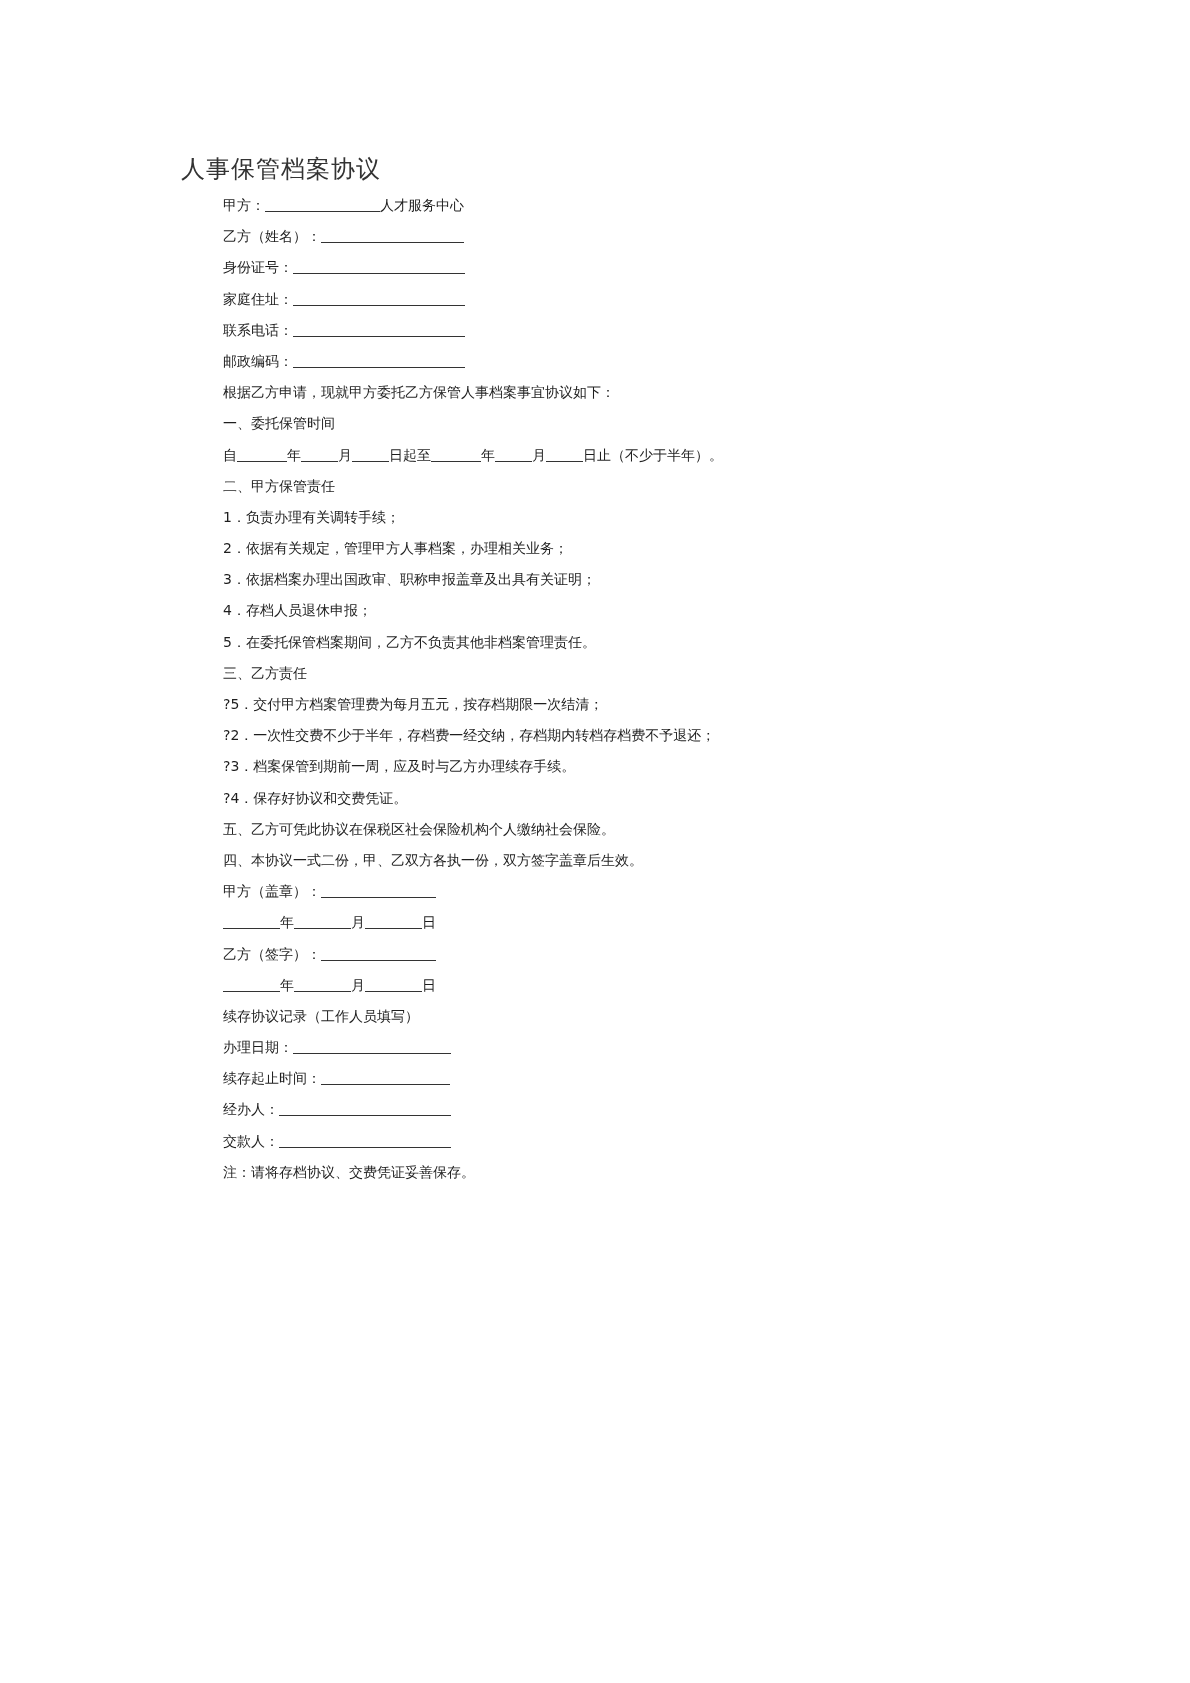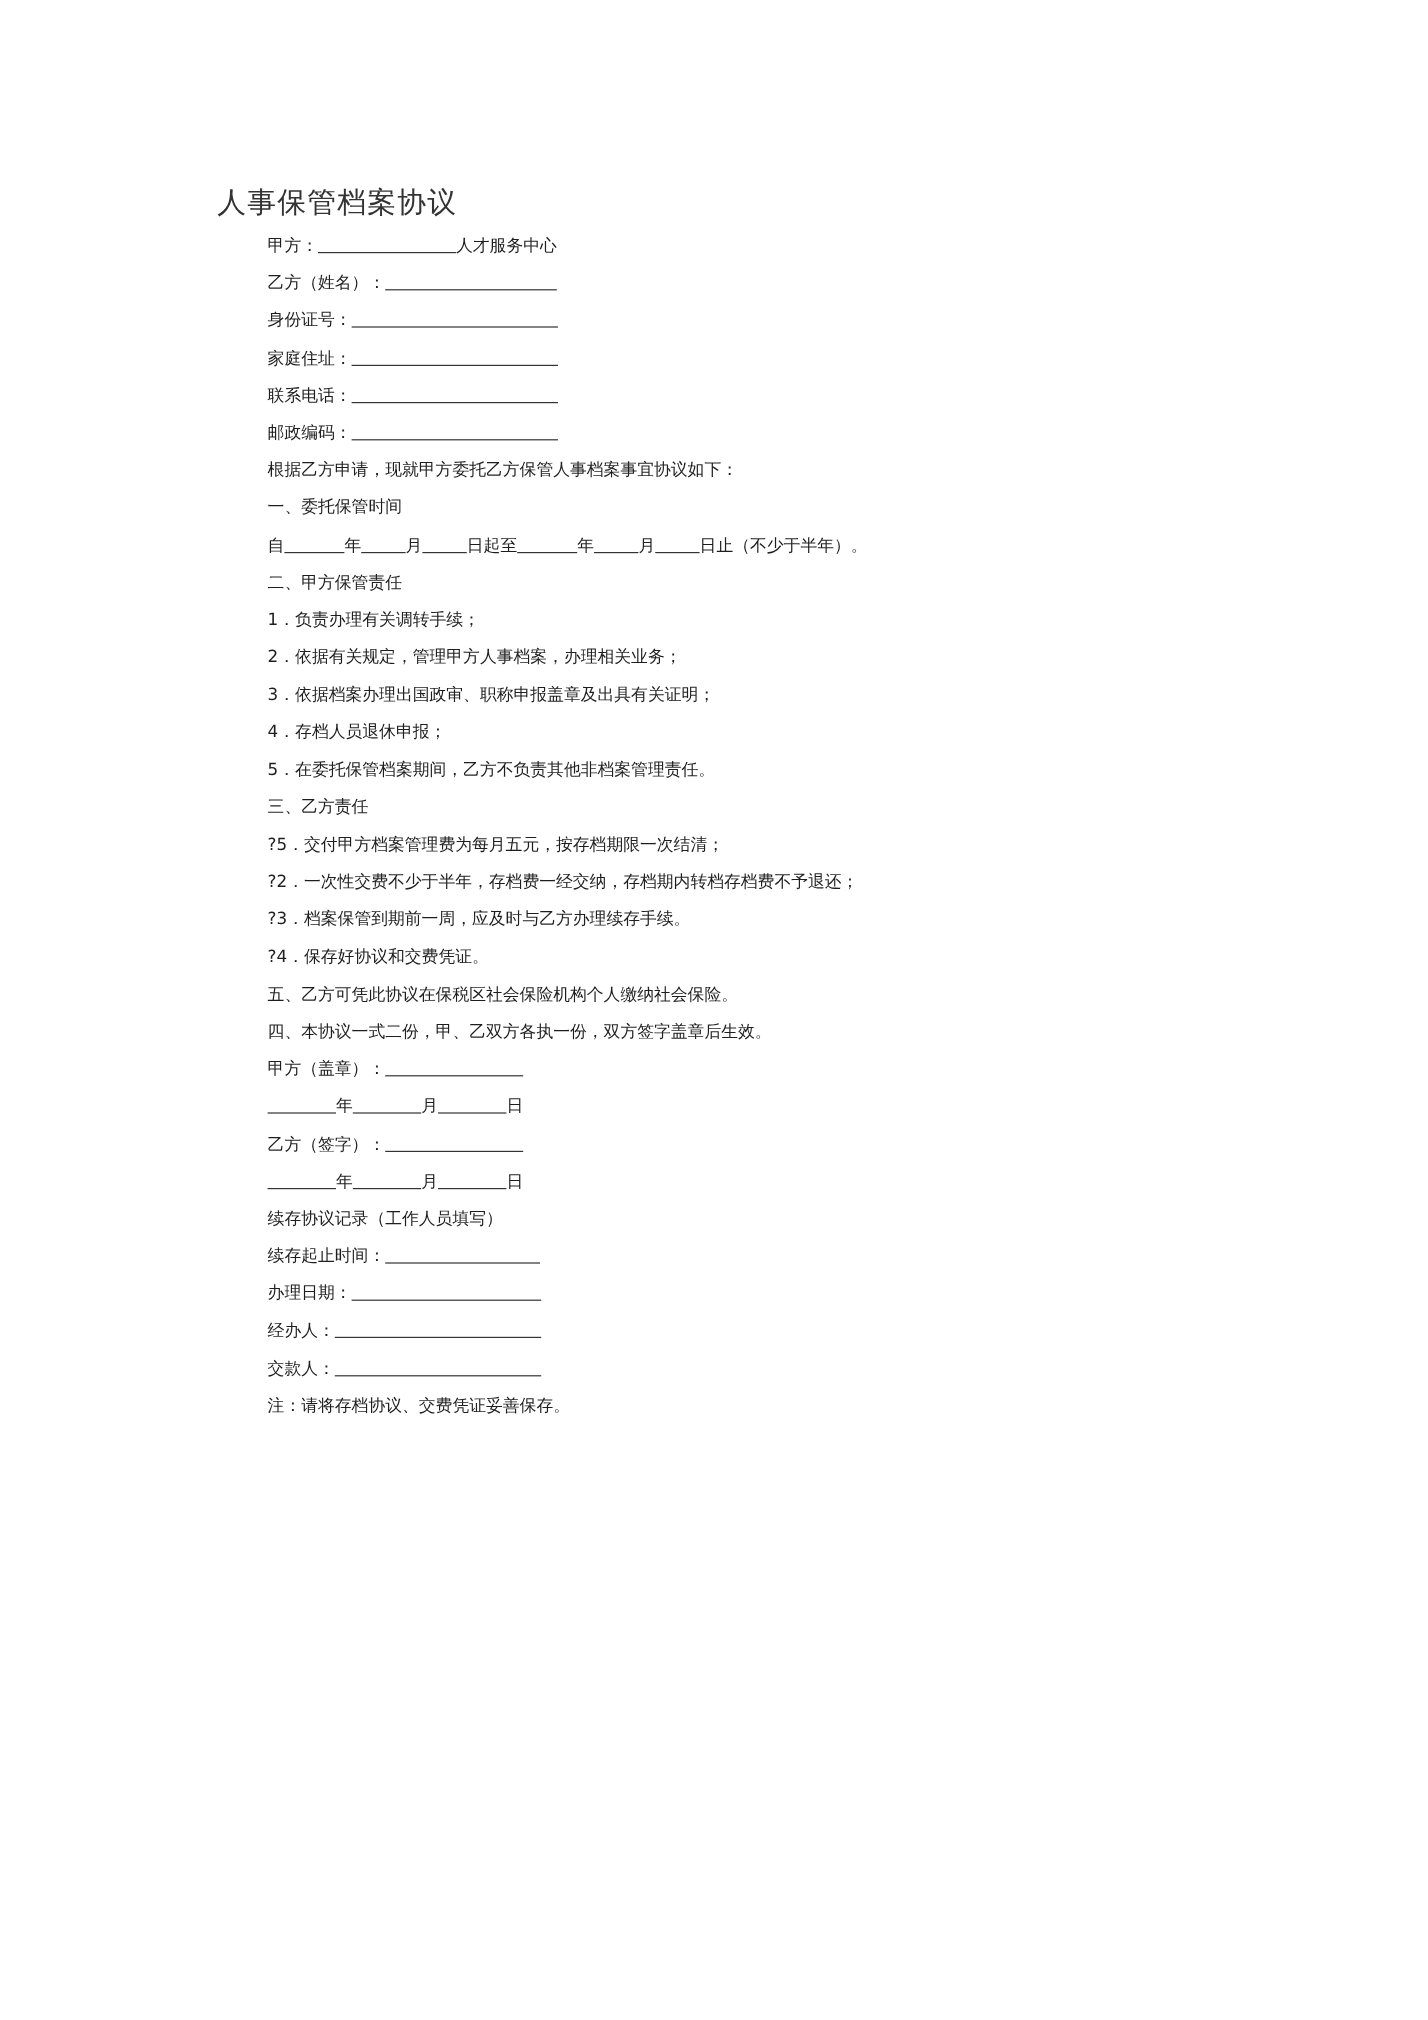--- a/index.html
+++ b/index.html
@@ -38,19 +38,19 @@
       <div class="line"><span>?2．一次性交费不少于半年，存档费一经交纳，存档期内转档存档费不予退还；</span></div>
       <div class="line"><span>?3．档案保管到期前一周，应及时与乙方办理续存手续。</span></div>
       <div class="line"><span>?4．保存好协议和交费凭证。</span></div>
       <div class="line"><span>五、乙方可凭此协议在保税区社会保险机构个人缴纳社会保险。</span></div>
       <div class="line"><span>四、本协议一式二份，甲、乙双方各执一份，双方签字盖章后生效。</span></div>
       <div class="line"><span>甲方（盖章）：</span><span class="blank" style="width: 115px;"></span></div>
       <div class="line"><span class="blank" style="width: 57px;"></span><span>年</span><span class="blank" style="width: 57px;"></span><span>月</span><span class="blank" style="width: 57px;"></span><span>日</span></div>
       <div class="line"><span>乙方（签字）：</span><span class="blank" style="width: 115px;"></span></div>
       <div class="line"><span class="blank" style="width: 57px;"></span><span>年</span><span class="blank" style="width: 57px;"></span><span>月</span><span class="blank" style="width: 57px;"></span><span>日</span></div>
       <div class="line"><span>续存协议记录（工作人员填写）</span></div>
+      <div class="line"><span>办理日期：</span><span class="blank" style="width: 158px;"></span></div>
       <div class="line"><span>续存起止时间：</span><span class="blank" style="width: 129px;"></span></div>
-      <div class="line"><span>办理日期：</span><span class="blank" style="width: 158px;"></span></div>
       <div class="line"><span>经办人：</span><span class="blank" style="width: 172px;"></span></div>
       <div class="line"><span>交款人：</span><span class="blank" style="width: 172px;"></span></div>
       <div class="line"><span>注：请将存档协议、交费凭证妥善保存。</span></div>
     </div>
 </div>
 
 </body></html>

